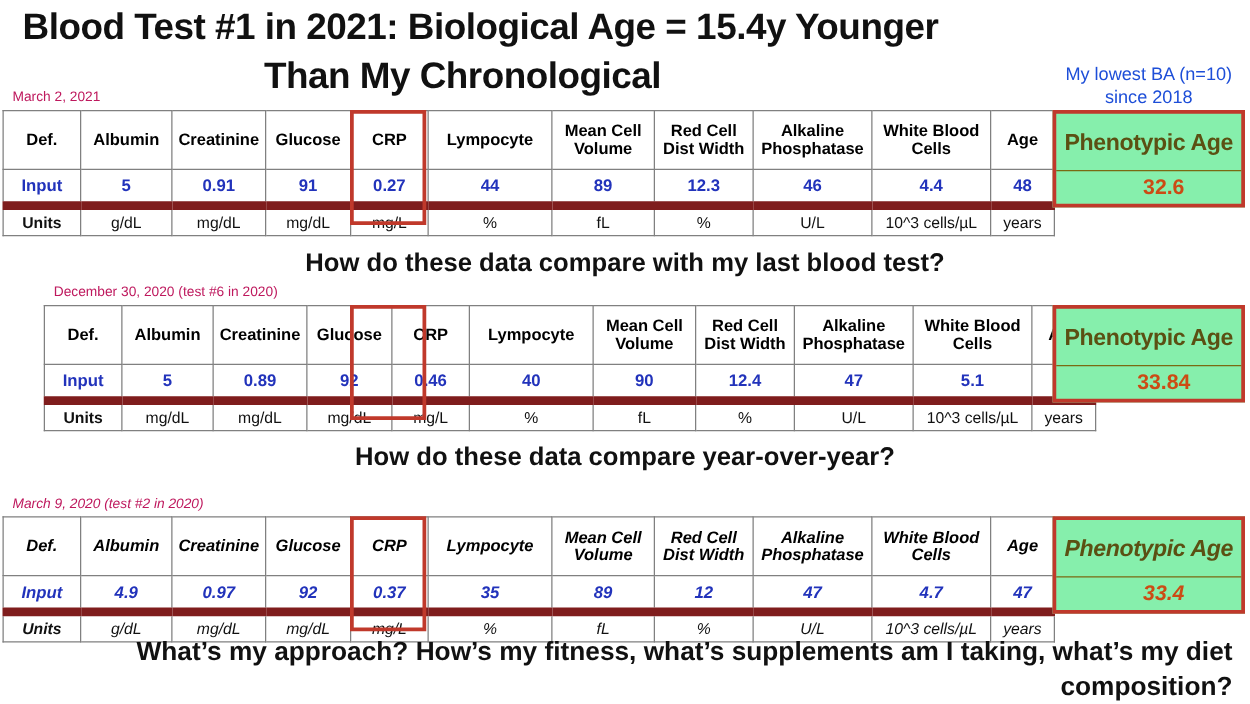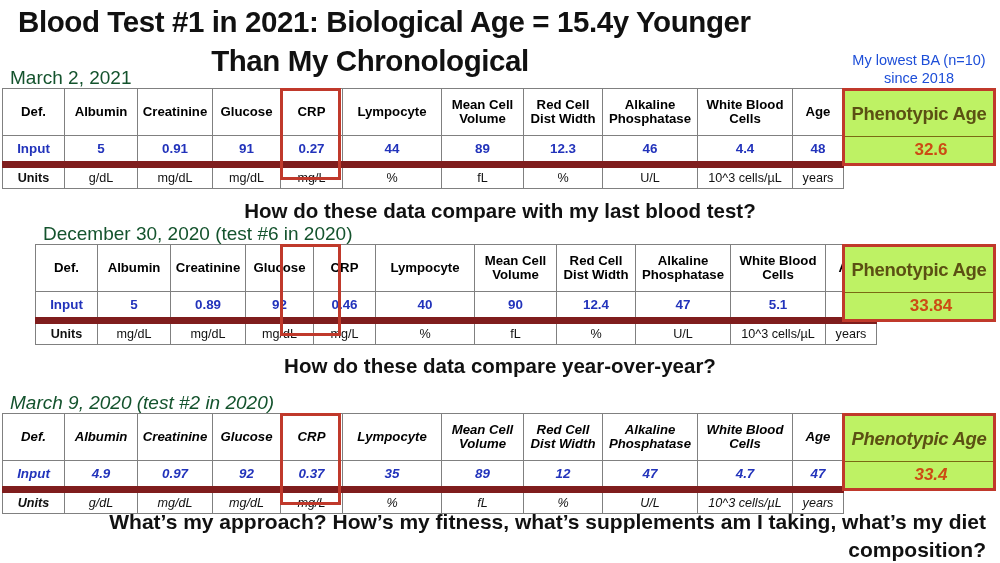--- a/index.html
+++ b/index.html
@@ -52,24 +52,24 @@
   .section {
     position: absolute;
     left: 0;
     width: 1000px;
   }
   .section-1 { top: 68px; }
   .section-2 { top: 224px; padding-left: 33px; }
   .section-3 { top: 393px; font-style: italic; }
 
   .date-label {
-    font-size: 19px;
+    font-size: 11px;
     line-height: 20px;
     padding-left: 10px;
-    color: #14532d;
+    color: #be185d;
     white-space: nowrap;
   }
 
   
   table.blood {
     border-collapse: collapse;
     table-layout: fixed;
     width: 841px;
     margin-left: 2px;
     font-size: 13px;
@@ -128,21 +128,21 @@
     width: 61px;
   }
 
   
   .pheno-box {
     position: absolute;
     left: 842px;
     width: 154px;
     border: 3px solid #c0392b;
     box-sizing: border-box;
-    background: #bef264;
+    background: #86efac;
   }
   .pheno-head {
     height: 45px;
     display: flex;
     align-items: center;
     justify-content: center;
     font-weight: bold;
     font-size: 18.5px;
     color: #5b5013;
     border-bottom: 1px solid #7a6a12;

